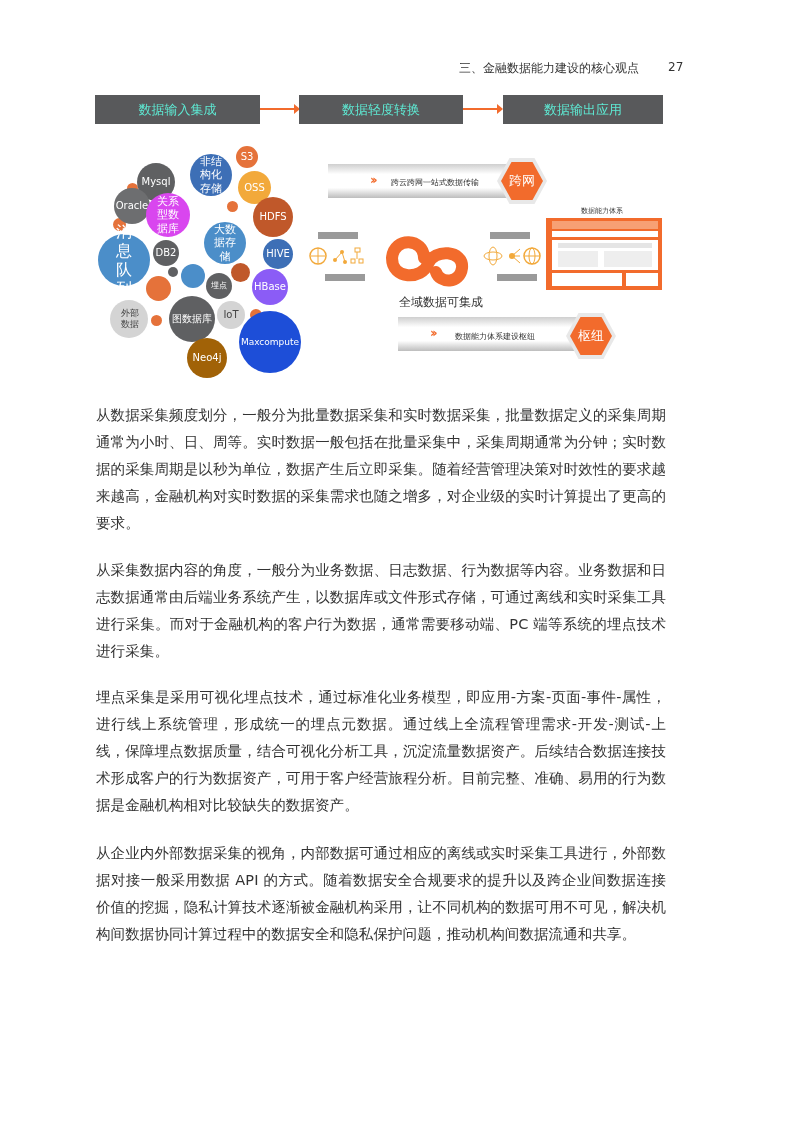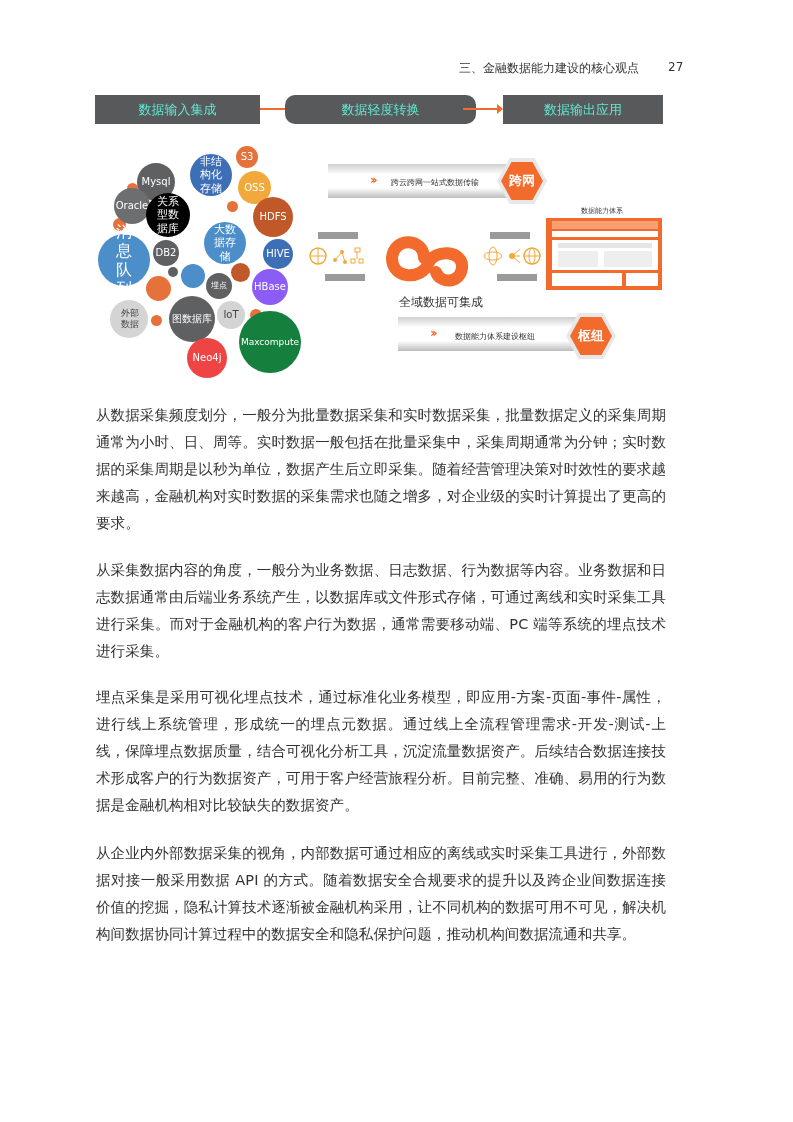--- a/index.html
+++ b/index.html
@@ -11,70 +11,70 @@
   .flow-arrow { position:absolute; top:108px; height:2px; background:#f26b2c; }
   .flow-arrow::after { content:""; position:absolute; right:-4px; top:-4px; border-left:6px solid #f26b2c; border-top:5px solid transparent; border-bottom:5px solid transparent; }
 
   .diagram { position:absolute; left:0; top:0; width:793px; height:390px; }
   .bubble { position:absolute; border-radius:50%; color:#fff; display:flex; align-items:center; justify-content:center; text-align:center; font-size:10px; line-height:1.2; }
   .dot { position:absolute; border-radius:50%; }
 
   .band { position:absolute; height:34px; background:linear-gradient(to bottom, #cfcfcf 0%, #ffffff 30%, #ffffff 70%, #bdbdbd 100%); }
   .band-text { position:absolute; font-size:8px; color:#333; }
   .chev { position:absolute; color:#f26b2c; font-size:13px; font-weight:bold; letter-spacing:-3px; }
-  .hex { position:absolute; width:50px; height:46px; background:#e8e8e8; clip-path:polygon(25% 0,75% 0,100% 50%,75% 100%,25% 100%,0 50%);font-weight:bold; }
+  .hex { position:absolute; width:50px; height:46px; background:#e8e8e8; clip-path:polygon(25% 0,75% 0,100% 50%,75% 100%,25% 100%,0 50%); }
   .hex-inner { position:absolute; left:4px; top:4px; width:42px; height:38px; background:#f26b2c; clip-path:polygon(25% 0,75% 0,100% 50%,75% 100%,25% 100%,0 50%); color:#fff; font-size:13px; display:flex; align-items:center; justify-content:center; }
 
   .gray-arrow { position:absolute; height:7px; background:#9a9a9a; }
   .small-label { position:absolute; font-size:12px; color:#333; }
 
   .para { position:absolute; left:96px; width:570px; font-size:14.5px; line-height:27px; color:#333; text-align:justify; letter-spacing:0.1px; }
 </style>
 </head>
 <body>
 
 <div class="header">三、金融数据能力建设的核心观点</div>
 <div class="page-num">27</div>
 
 <div class="flow-box" style="left:95px;width:165px;">数据输入集成</div>
 <div class="flow-arrow" style="left:260px;width:36px;"></div>
-<div class="flow-box" style="left:285px;width:191px;border-radius:10px;">数据轻度转换</div>
+<div class="flow-box" style="left:299px;width:164px;">数据轻度转换</div>
 <div class="flow-arrow" style="left:463px;width:36px;"></div>
 <div class="flow-box" style="left:503px;width:160px;">数据输出应用</div>
 
 <div class="diagram">
 
   <div class="dot" style="left:127px;top:183px;width:11px;height:11px;background:#e5723a;"></div>
   <div class="dot" style="left:113px;top:218px;width:13px;height:13px;background:#e5723a;"></div>
   <div class="dot" style="left:227px;top:201px;width:11px;height:11px;background:#e5723a;"></div>
   <div class="dot" style="left:168px;top:267px;width:10px;height:10px;background:#5f6062;"></div>
   <div class="dot" style="left:181px;top:264px;width:24px;height:24px;background:#4b8ec9;"></div>
   <div class="dot" style="left:146px;top:276px;width:25px;height:25px;background:#e5723a;"></div>
   <div class="dot" style="left:231px;top:263px;width:19px;height:19px;background:#c0582a;"></div>
   <div class="dot" style="left:151px;top:315px;width:11px;height:11px;background:#e5723a;"></div>
   <div class="dot" style="left:250px;top:309px;width:12px;height:12px;background:#e5723a;"></div>
 
   <div class="bubble" style="left:137px;top:163px;width:38px;height:38px;background:#5f6062;">Mysql</div>
   <div class="bubble" style="left:114px;top:188px;width:36px;height:36px;background:#6d6e70;">Oracle</div>
-  <div class="bubble" style="left:146px;top:193px;width:44px;height:44px;background:#000000;font-size:11px;padding:0 6px;box-sizing:border-box;">关系型数据库</div>
+  <div class="bubble" style="left:146px;top:193px;width:44px;height:44px;background:#d946ef;font-size:11px;padding:0 6px;box-sizing:border-box;">关系型数据库</div>
   <div class="bubble" style="left:190px;top:154px;width:42px;height:42px;background:#3d6fb6;font-size:11px;padding:0 7px;box-sizing:border-box;">非结构化存储</div>
   <div class="bubble" style="left:236px;top:146px;width:22px;height:22px;background:#e5723a;">S3</div>
   <div class="bubble" style="left:238px;top:171px;width:33px;height:33px;background:#f2a93b;">OSS</div>
   <div class="bubble" style="left:253px;top:197px;width:40px;height:40px;background:#c0582a;">HDFS</div>
   <div class="bubble" style="left:204px;top:222px;width:42px;height:42px;background:#4b8ec9;font-size:11px;padding:0 7px;box-sizing:border-box;">大数据存储</div>
   <div class="bubble" style="left:263px;top:239px;width:30px;height:30px;background:#3d6fb6;">HIVE</div>
   <div class="bubble" style="left:98px;top:234px;width:52px;height:52px;background:#4b8ec9;font-size:16px;padding:0 12px;box-sizing:border-box;">消息队列</div>
   <div class="bubble" style="left:153px;top:240px;width:26px;height:26px;background:#5f6062;">DB2</div>
   <div class="bubble" style="left:252px;top:269px;width:36px;height:36px;background:#8b5cf6;">HBase</div>
   <div class="bubble" style="left:206px;top:273px;width:26px;height:26px;background:#5f6062;font-size:8px;">埋点</div>
   <div class="bubble" style="left:110px;top:300px;width:38px;height:38px;background:#d4d4d4;color:#444;font-size:9px;padding:0 9px;box-sizing:border-box;text-align:right;">外部数据</div>
   <div class="bubble" style="left:169px;top:296px;width:46px;height:46px;background:#5f6062;font-size:10px;">图数据库</div>
   <div class="bubble" style="left:217px;top:301px;width:28px;height:28px;background:#d4d4d4;color:#444;">IoT</div>
-  <div class="bubble" style="left:239px;top:311px;width:62px;height:62px;background:#15803d;font-size:9px;">Maxcompute</div>
-  <div class="bubble" style="left:187px;top:338px;width:40px;height:40px;background:#ef4444;">Neo4j</div>
+  <div class="bubble" style="left:239px;top:311px;width:62px;height:62px;background:#1d4ed8;font-size:9px;">Maxcompute</div>
+  <div class="bubble" style="left:187px;top:338px;width:40px;height:40px;background:#a16207;">Neo4j</div>
 
   <div class="band" style="left:328px;top:164px;width:205px;"></div>
   <div class="chev" style="left:370px;top:172px;">››</div>
   <div class="band-text" style="left:391px;top:177px;">跨云跨网一站式数据传输</div>
   <div class="hex" style="left:497px;top:158px;">
     <div class="hex-inner">跨网</div>
   </div>
 
   <div class="gray-arrow" style="left:318px;top:232px;width:40px;"></div>
   <div class="gray-arrow" style="left:325px;top:274px;width:40px;"></div>

